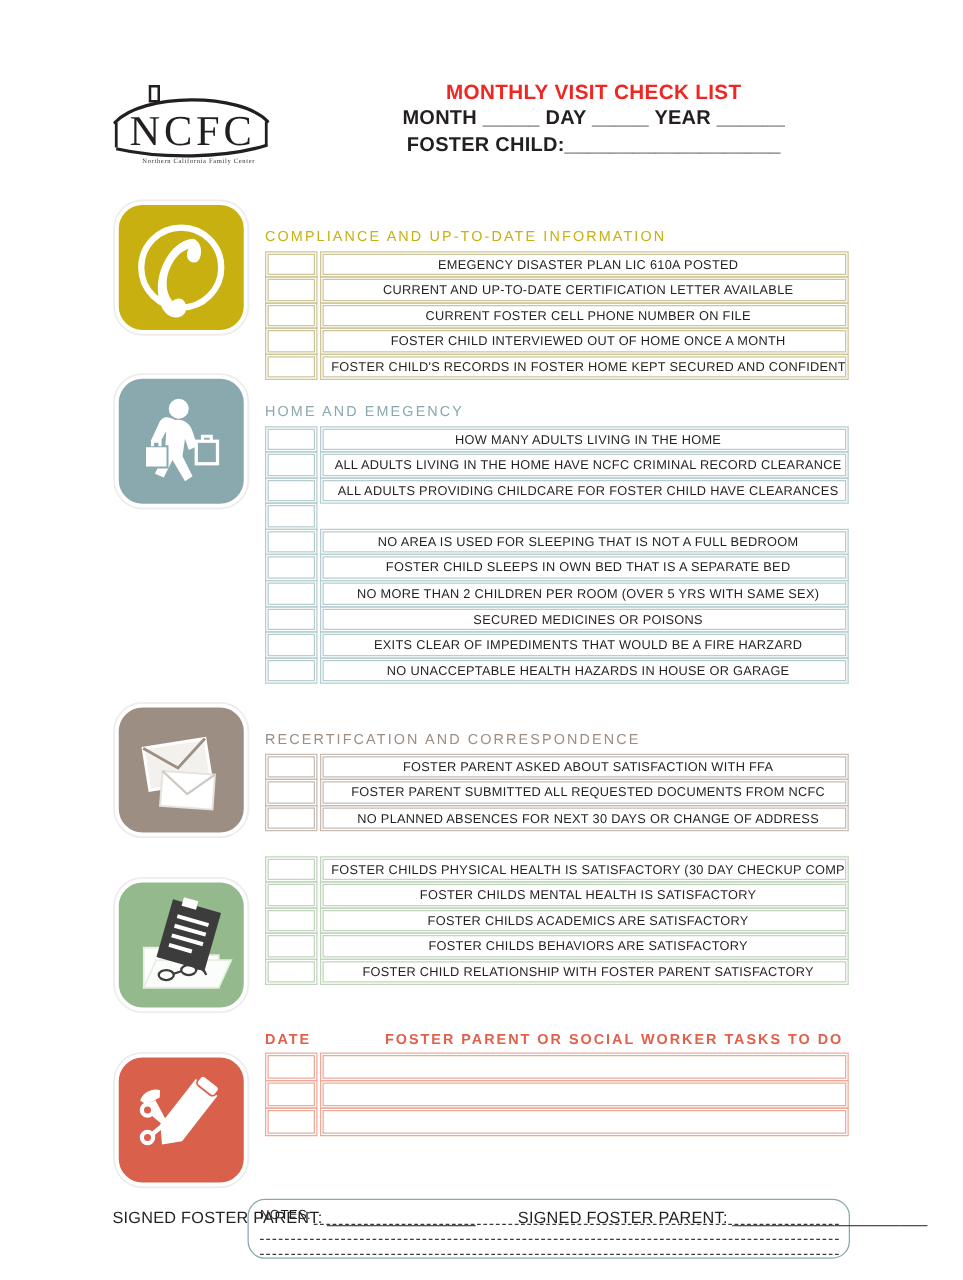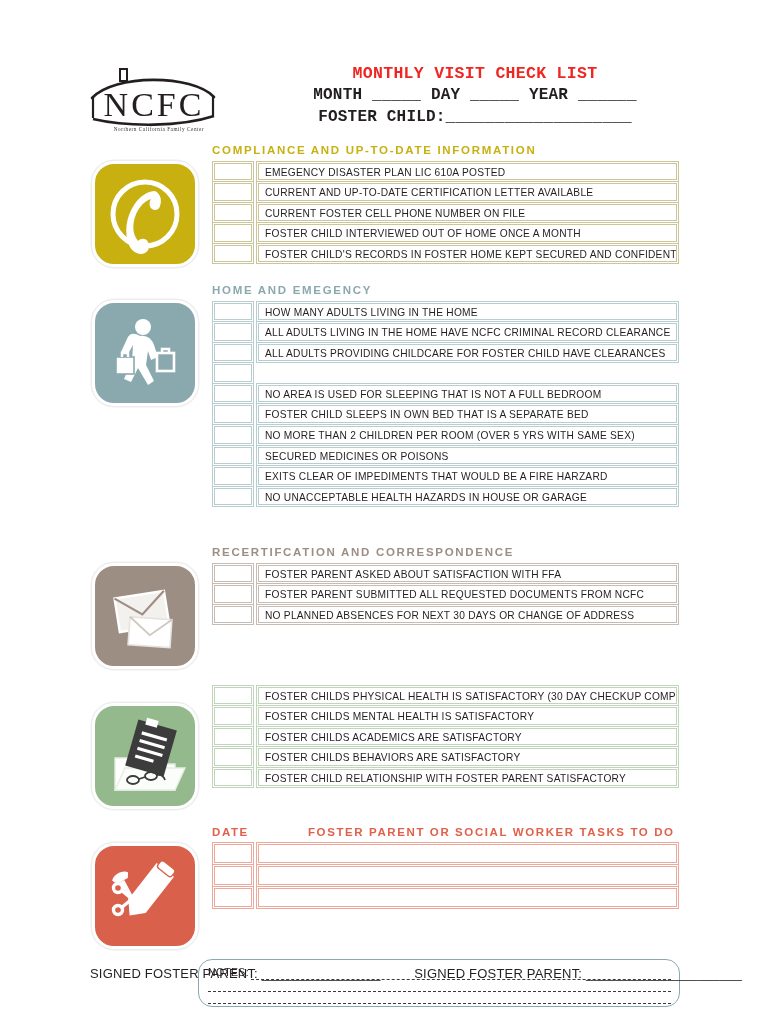--- a/index.html
+++ b/index.html
@@ -34,21 +34,20 @@
     left: 88px; top: 6px;
     width: 140px; height: 74px;
   }
   .logo svg { display: block; }
 
   .header-text {
     position: absolute;
     left: 240px; top: 6px;
     width: 470px;
     text-align: center;
-    font-family: Liberation Mono, monospace;
   }
   .title-main {
     color: #ee2722;
     font-weight: bold;
     font-size: 16.5px;
     letter-spacing: 0.3px;
     line-height: 20px;
     white-space: nowrap;
   }
   .title-line {
@@ -78,33 +77,35 @@
   }
   .tile svg { display:block; width:100%; height:100%; }
 
   .sec-body {
     position: absolute;
     left: 212px;
     width: 468px;
   }
   .sec-heading {
     font-size: 11.5px;
-    font-weight: bold;
+    font-weight: normal;
     letter-spacing: 1.7px;
     line-height: 14px;
     margin-bottom: 4px;
     white-space: nowrap;
+    margin-top: 40px;
   }
 
   .rows { width: 468px; }
   .row {
     display: flex;
     align-items: stretch;
     height: 20.6px;
     margin-bottom: 0px;
+    text-align: center;
   }
   .cb {
     width: 38px;
     box-sizing: border-box;
     border: 1px solid var(--edge);
     outline: 1px solid var(--edge);
     outline-offset: 1.5px;
     margin: 1.5px 6px 1.5px 2px;
     background: #fff;
   }

